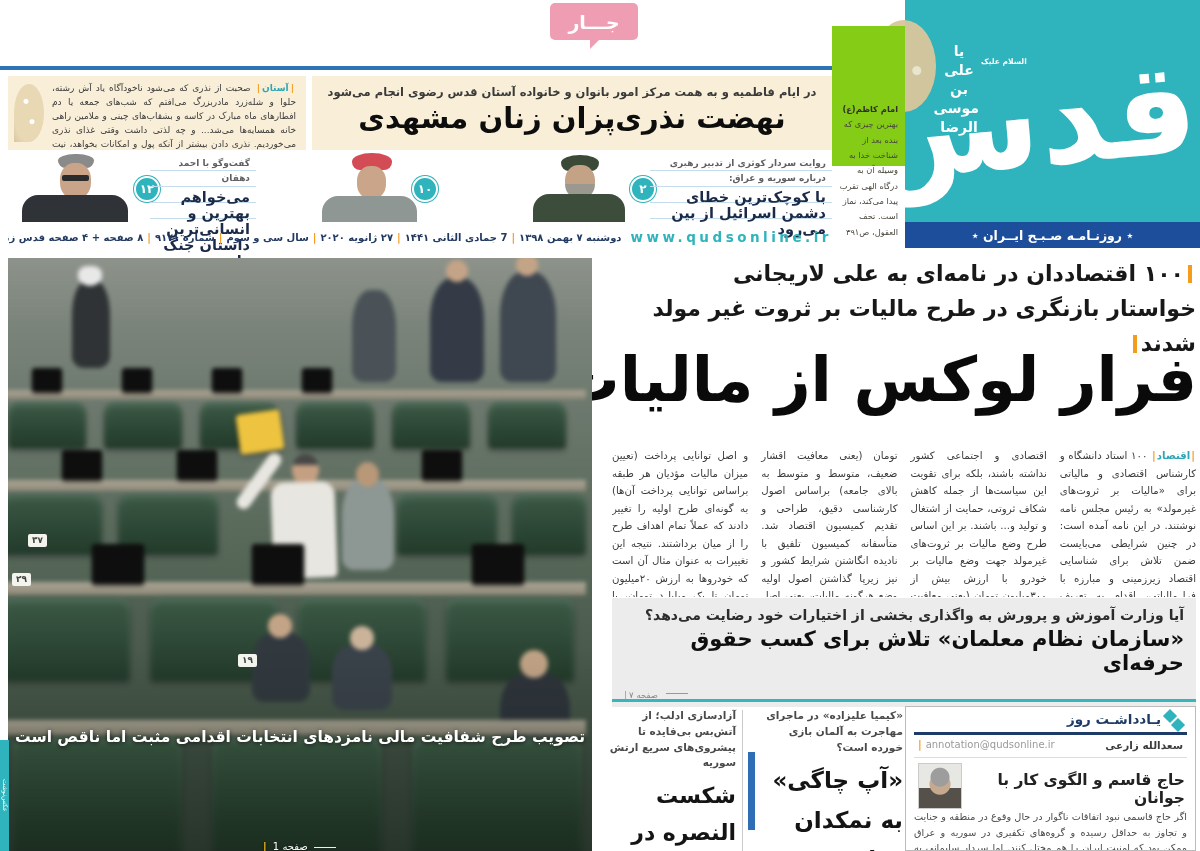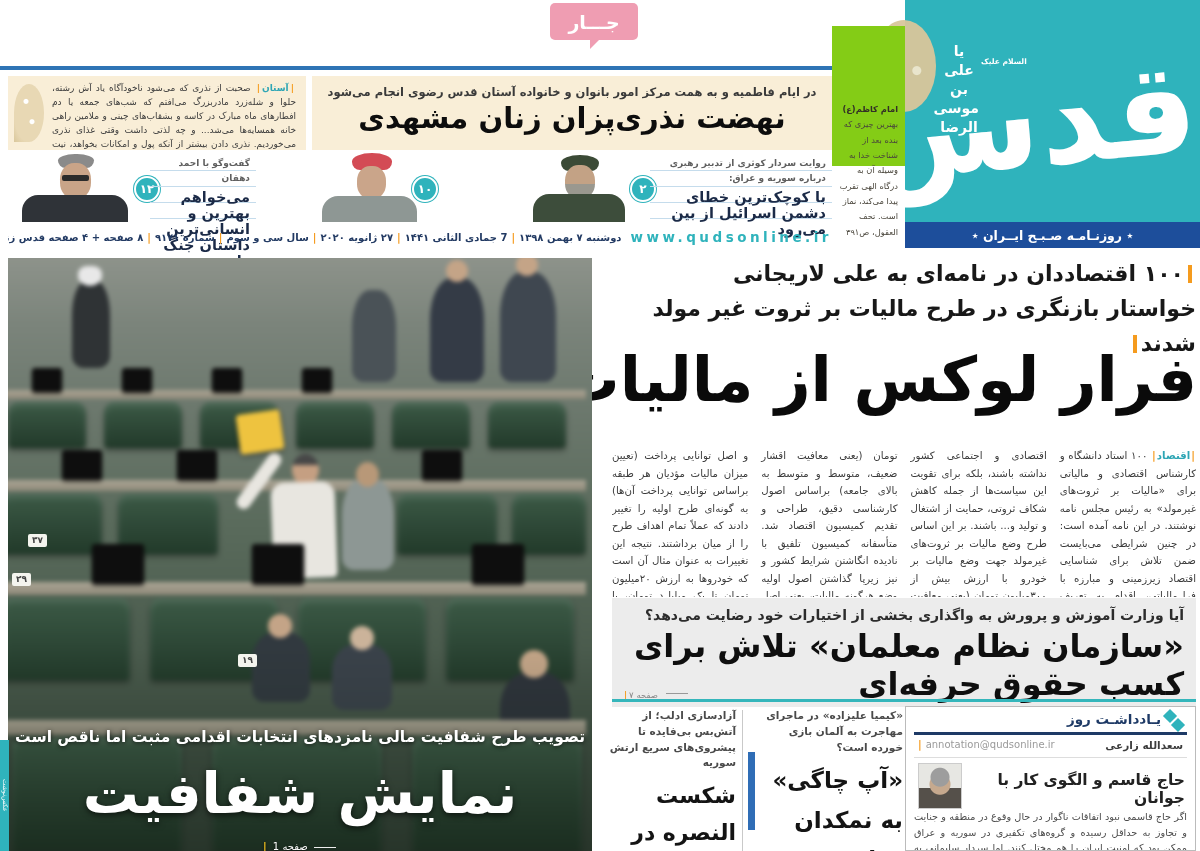--- a/index.html
+++ b/index.html
@@ -94,21 +94,21 @@
     color:#0a0a0a; text-align:right; letter-spacing:-2px; line-height:104px; white-space:nowrap; }
 
   .cols { left:612px; top:447px; width:584px; height:150px; display:flex; gap:13px; overflow:hidden; }
   .bcol { flex:1; font-size:10.2px; line-height:1.72; text-align:justify; color:#3b3b3b; }
   .sec-tag { color:#2fa6b5; font-weight:bold; }
   .sec-tag::before, .sec-tag::after { content:"|"; color:#f59b1e; font-weight:bold; margin:0 1px; }
 
   .teal-hr { width:584px; height:3px; background:#35b6bb; }
   .gray-box { left:612px; top:598px; width:584px; height:109px; background:#ececec; }
   .gray-box .kicker { padding:9px 12px 0 0; text-align:right; font-size:14px; font-weight:bold; color:#2c2c2c; }
-  .gray-box .head { padding:4px 12px 0 0; text-align:right; font-size:32px; font-weight:900;
+  .gray-box .head { padding:4px 12px 0 0; text-align:right; font-size:21px; font-weight:900;
     color:#0f0f0f; letter-spacing:-0.5px; }
   .gray-box .gpref { position:absolute; left:12px; bottom:5px; }
 
   
   .nusra { left:598px; top:708px; width:138px; text-align:right; }
   .nusra .kicker, .apchagi .kicker { font-size:10.5px; font-weight:bold; color:#4a4a4a; line-height:1.5; }
   .nusra .head { margin-top:6px; font-size:22px; font-weight:900; color:#141414; line-height:1.7; }
   .vdiv { width:1px; background:#c9c9c9; }
   .apchagi { left:755px; top:708px; width:148px; text-align:right; }
   .apchagi .head { margin-top:6px; font-size:23px; font-weight:900; color:#141414; line-height:1.72; }
@@ -375,21 +375,20 @@
       <div class="seat" style="left:10px;top:486px;width:170px;height:113px;"></div>
       <div class="seat" style="left:210px;top:486px;width:170px;height:113px;"></div>
       <div class="seat" style="left:410px;top:486px;width:170px;height:113px;"></div>
       <div class="shade"></div>
     </div>
 
     <span class="seat-tag" style="left:20px;top:276px;">۳۷</span>
     <span class="seat-tag" style="left:4px;top:315px;">۲۹</span>
     <span class="seat-tag" style="left:230px;top:396px;">۱۹</span>
     <div class="cap-kicker">تصویب طرح شفافیت مالی نامزدهای انتخابات اقدامی مثبت اما ناقص است</div>
-    <div class="cap-head">نمایش شفافیت</div>
     <div class="cap-pref">
       <span class="dash"></span>
       <span>صفحه 1</span>
     </div>
   </div>
 
   <div class="abs credit">عکس‌نوشت</div>
 
 </div>
 

